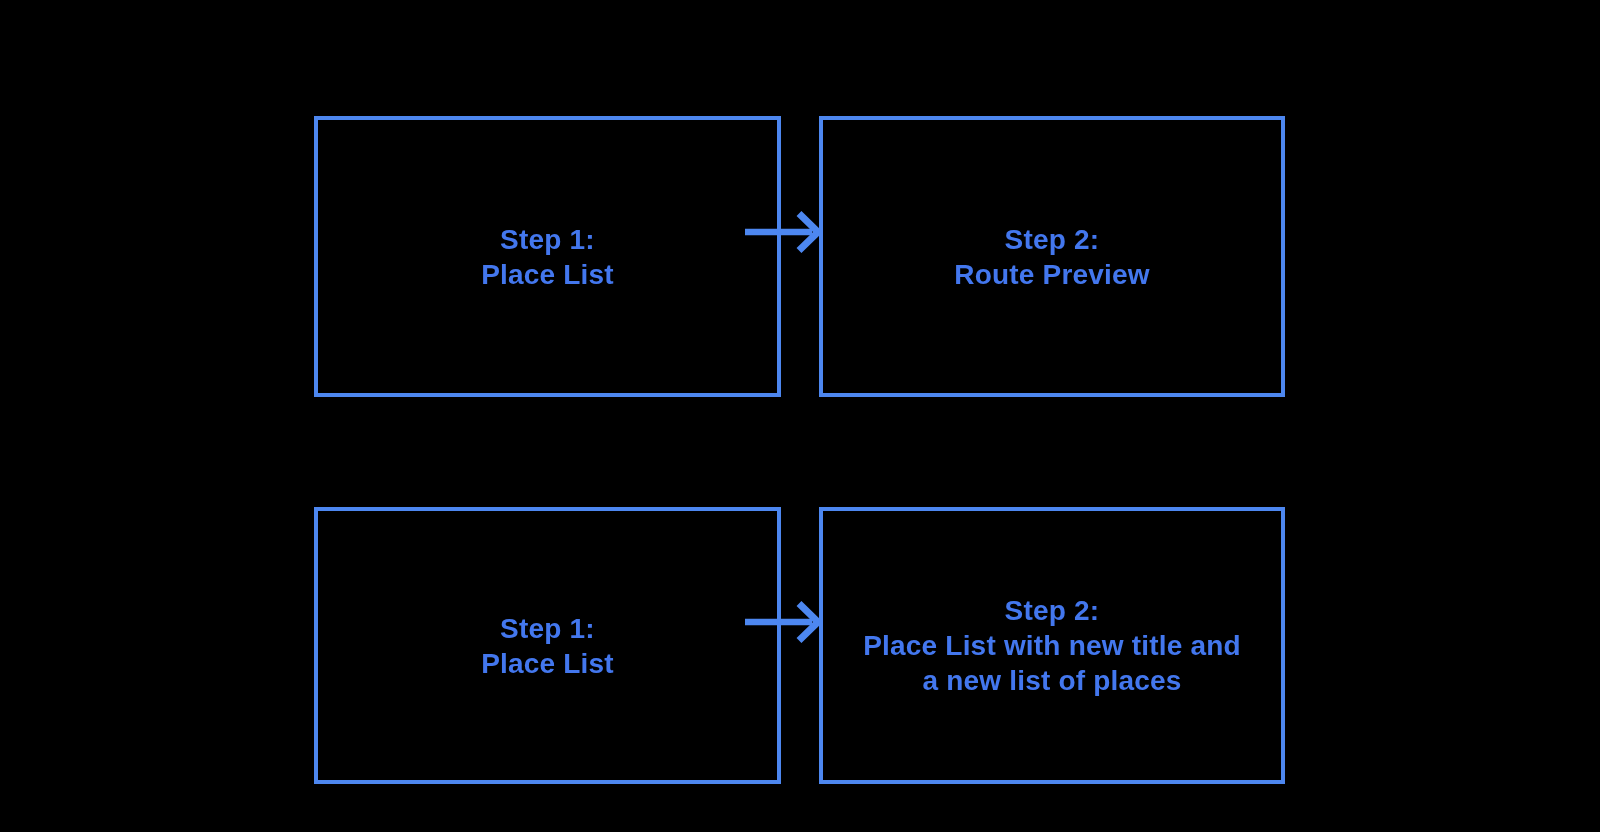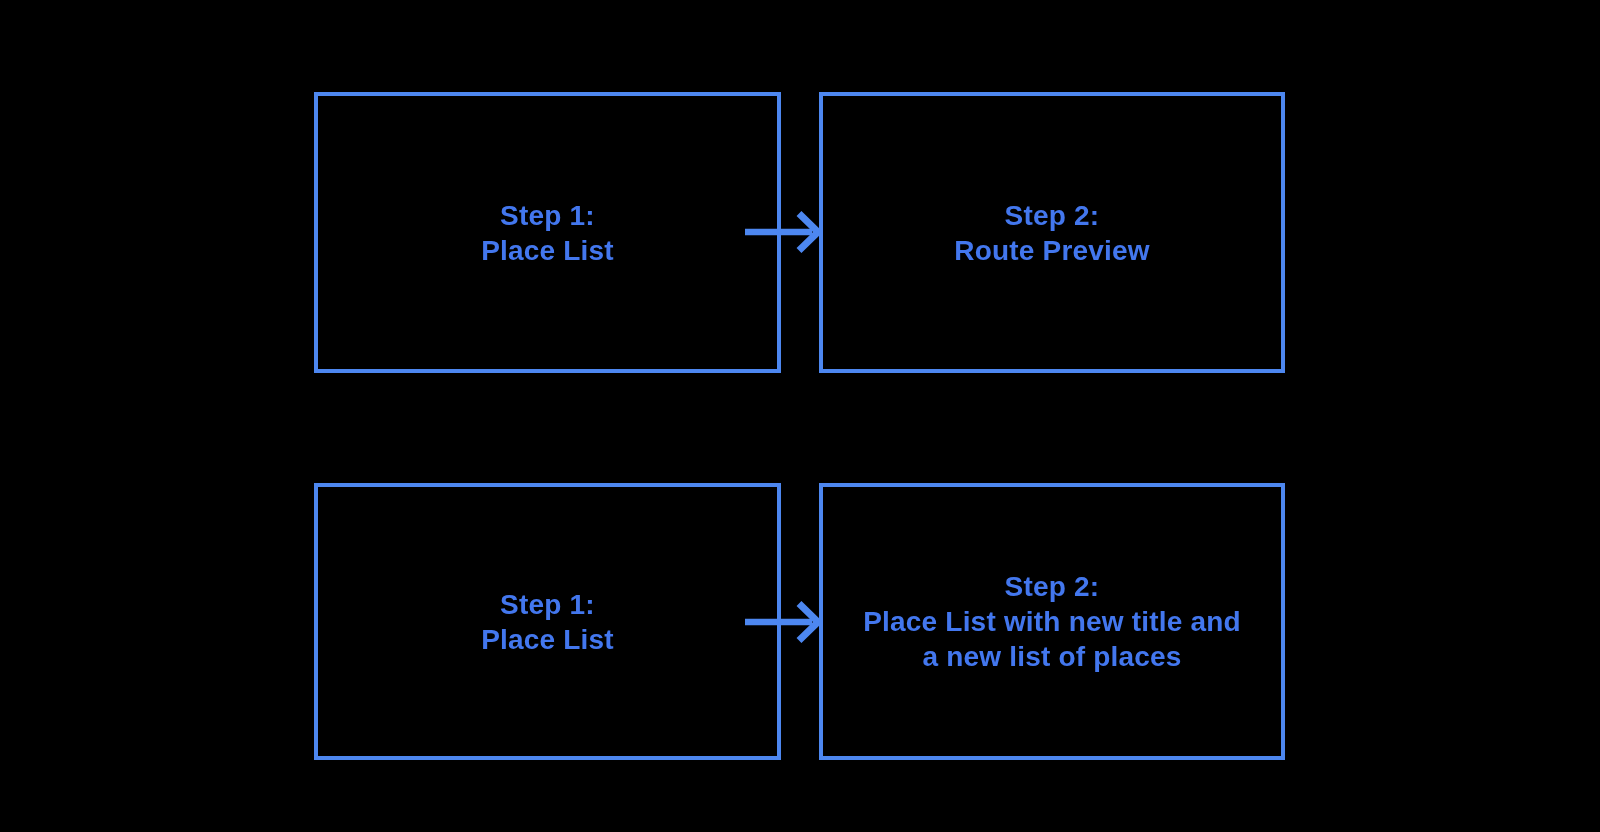--- a/index.html
+++ b/index.html
@@ -17,20 +17,21 @@
   }
   .flow-box {
     position: absolute;
     box-sizing: border-box;
     border: 4px solid #4D87F0;
     background: transparent;
     display: flex;
     align-items: center;
     justify-content: center;
     text-align: center;
+    margin-top: 24px;
   }
   .box-tl { left: 314px; top: 92px;  width: 467px; height: 281px; }
   .box-tr { left: 819px; top: 92px;  width: 466px; height: 281px; }
   .box-bl { left: 314px; top: 483px; width: 467px; height: 277px; }
   .box-br { left: 819px; top: 483px; width: 466px; height: 277px; }
   .box-label {
     white-space: pre-line;
     color: #4377EE;
     font-size: 28px;
     line-height: 35px;

